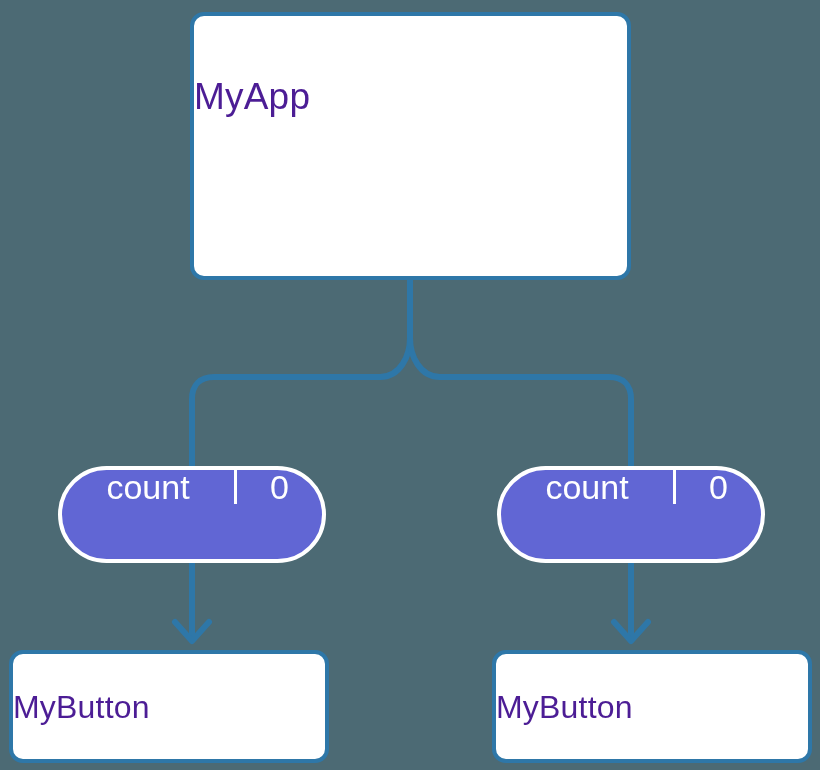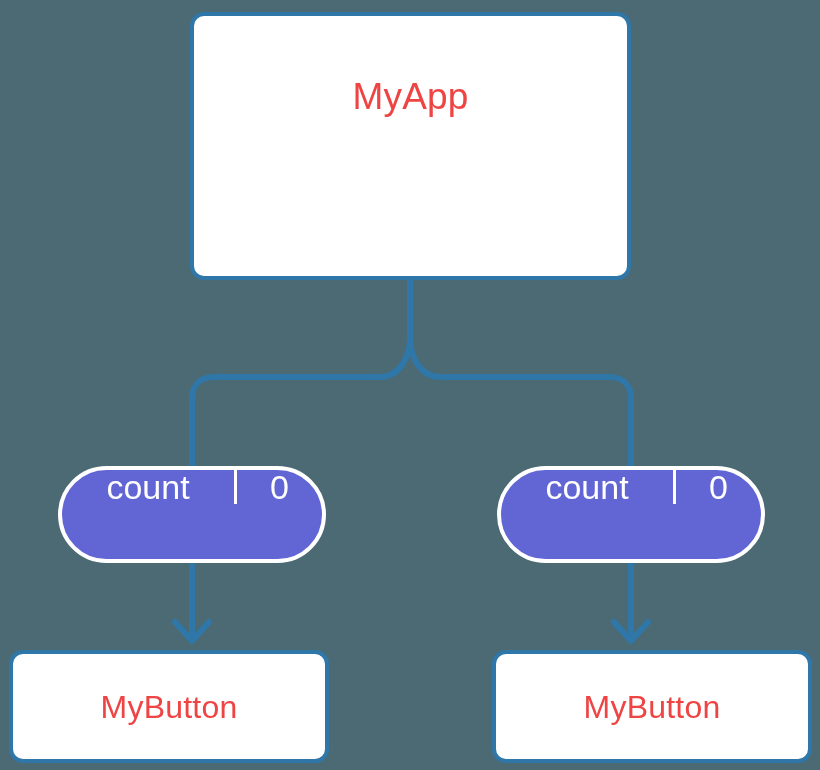--- a/index.html
+++ b/index.html
@@ -40,22 +40,21 @@
   #root-box {
     left: 190px;
     top: 12px;
     width: 441px;
     height: 268px;
   }
   .comp-title {
     position: absolute;
     left: 0;
     right: 0;
-    text-align: center;
-    color: #ef4444;
+    color: #4c1d95;
     font-size: 37px;
     font-weight: 400;
     letter-spacing: 0.2px;
   }
   #root-title {
     top: 60px;
   }
 
   
   .pill {

